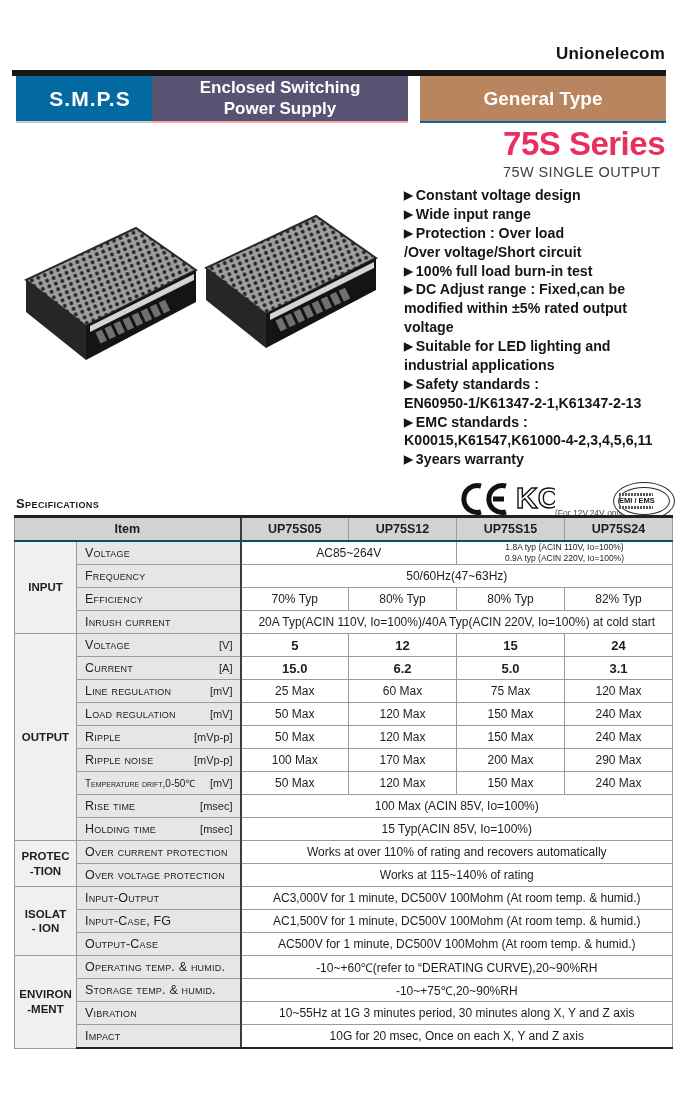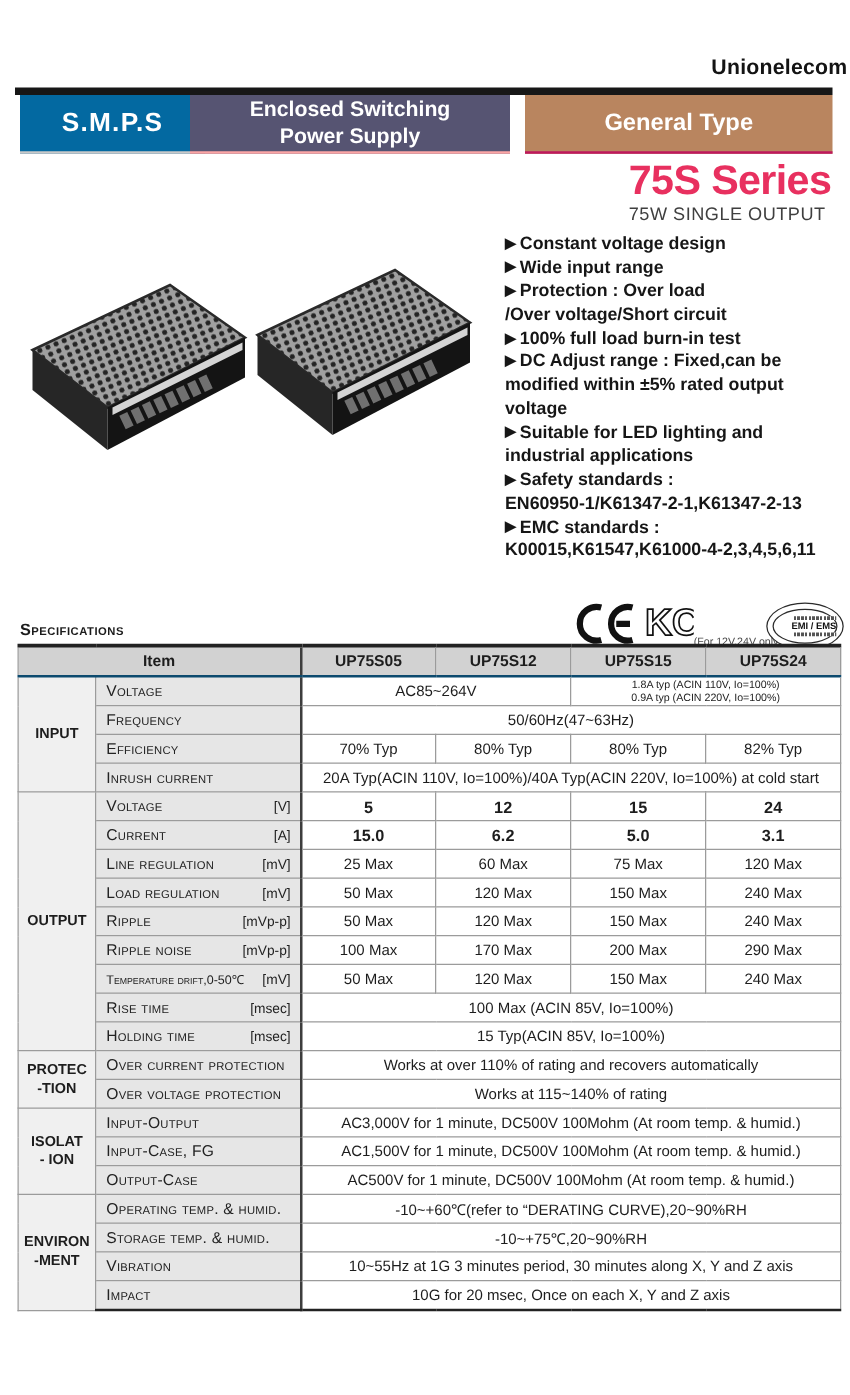--- a/index.html
+++ b/index.html
@@ -1,48 +1,48 @@
 <!DOCTYPE html>
 <html><head>
 <meta charset="utf-8">
 <style>
   html,body { margin:0; padding:0; background:#ffffff; }
   .page {
     position:relative; width:680px; height:1116px; margin:0 auto;
     background:#ffffff; font-family:"Liberation Sans", sans-serif; overflow:hidden;
   }
   
-  .brand { position:absolute; top:44px; right:2px; font-size:17px; font-weight:bold; color:#141414; letter-spacing:.2px; }
+  .brand { position:absolute; top:44px; right:15px; font-size:17px; font-weight:bold; color:#141414; letter-spacing:.2px; }
   
   .band-rule { position:absolute; left:12px; top:70px; width:654px; height:6px; background:#171717; }
   .band-box { position:absolute; top:76px; height:45px; display:flex; align-items:center; justify-content:center; color:#fff; font-weight:bold; text-align:center; }
   .box-smps { left:16px; width:148px; background:#0369a1; font-size:21px; letter-spacing:1px; border-bottom:2px solid #c9c9c9; }
   .box-mid { left:152px; width:256px; background:#565472; font-size:17px; line-height:1.22; white-space:pre-line; border-bottom:2px solid #fca5a5; }
-  .box-right { left:420px; width:246px; background:#b9855f; font-size:19px; border-bottom:2px solid #be185d; }
+  .box-right { left:420px; width:246px; background:#b9855f; font-size:19px; border-bottom:2px solid #0369a1; }
   
   .series { position:absolute; top:127px; right:15px; text-align:left; }
   .series-title { font-size:33px; font-weight:bold; color:#e8305f; letter-spacing:-.5px; line-height:1.05; }
   .series-sub { font-size:14.5px; color:#3f3f3f; letter-spacing:.4px; margin-top:2px; }
   
   .features { position:absolute; left:404px; top:186px; width:268px; }
   .feat { font-size:14.2px; font-weight:bold; color:#161616; line-height:1.33; }
   .feat::before { content:"▶"; font-size:11.5px; margin-right:3px; position:relative; top:-1px; }
   .feat-text { white-space:pre-line; }
   
   .prod { position:absolute; }
   .prod1 { left:18px; top:218px; }
   .prod2 { left:198px; top:206px; }
   
   .marks { position:absolute; left:455px; top:478px; width:220px; height:46px; }
   .ce { position:absolute; left:5px; top:4px; }
   .kc { position:absolute; left:60px; top:0px; }
   .marks-note { position:absolute; left:100px; top:30px; font-size:8.5px; color:#4a4a4a; white-space:nowrap; }
   .badge { position:absolute; left:158px; top:4px; width:60px; height:36px; border:1.6px solid #2b2b2b; border-radius:50%;
            display:flex; align-items:center; justify-content:center; background:#fff; }
-  .badge-in { width:50px; height:26px; border:1px solid #2b2b2b; border-radius:50%; display:flex; flex-direction:column; align-items:flex-end; justify-content:center; gap:1px; }
+  .badge-in { width:50px; height:26px; border:1px solid #2b2b2b; border-radius:50%; display:flex; flex-direction:column; align-items:flex-start; justify-content:center; gap:1px; }
   .micro { width:34px; height:3px; background:repeating-linear-gradient(90deg,#555 0 2px,#fff 2px 3px); }
   .badge-label { font-size:7.5px; font-weight:bold; color:#111; line-height:1; }
   
   .spec-head { position:absolute; left:16px; top:496px; font-size:13px; font-weight:bold; color:#1b1b1b; font-variant:small-caps; letter-spacing:.4px; }
   
   table.spec { position:absolute; left:14px; top:515px; width:658px; border-collapse:collapse; table-layout:fixed; }
   .spec col.c-grp { width:62px; } .spec col.c-lbl { width:164px; } .spec col.c-v { width:108px; }
   .spec td { border:1px solid #9b9b9b; height:22px; padding:0 4px; font-size:12px; color:#1d1d1d; text-align:center; vertical-align:middle; background:#fff; }
   .spec tr.hdr td { background:#d2d2d2; font-weight:bold; font-size:12.5px; border-top:3px solid #222; border-bottom:2px solid #0c4a6e; }
   .spec td.grp { background:#f0f0f0; font-weight:bold; font-size:11.5px; white-space:pre-line; line-height:1.25; padding:0 2px; }
@@ -111,20 +111,21 @@
     <div class="feat"><span class="feat-text">100% full load burn-in test</span></div>
     <div class="feat"><span class="feat-text">DC Adjust range : Fixed,can be
 modified within ±5% rated output
 voltage</span></div>
     <div class="feat"><span class="feat-text">Suitable for LED lighting and
 industrial applications</span></div>
     <div class="feat"><span class="feat-text">Safety standards :
 EN60950-1/K61347-2-1,K61347-2-13</span></div>
     <div class="feat"><span class="feat-text">EMC standards :
 K00015,K61547,K61000-4-2,3,4,5,6,11</span></div>
+    <div class="feat"><span class="feat-text">3years warranty</span></div>
   </div>
 
   <div class="marks">
     <svg class="ce" width="50" height="34" viewBox="0 0 50 34">
       <path d="M21,4 A13.5,13.5 0 1 0 21,30" fill="none" stroke="#111" stroke-width="5"></path>
       <path d="M46,4 A13.5,13.5 0 1 0 46,30" fill="none" stroke="#111" stroke-width="5"></path>
       <line x1="33" y1="17" x2="44" y2="17" stroke="#111" stroke-width="5"></line>
     </svg>
     <svg class="kc" width="40" height="40" viewBox="0 0 40 40">
       <text x="1" y="30" font-family="Liberation Sans, sans-serif" font-size="30" font-weight="bold" fill="none" stroke="#111" stroke-width="1.4">KC</text>

